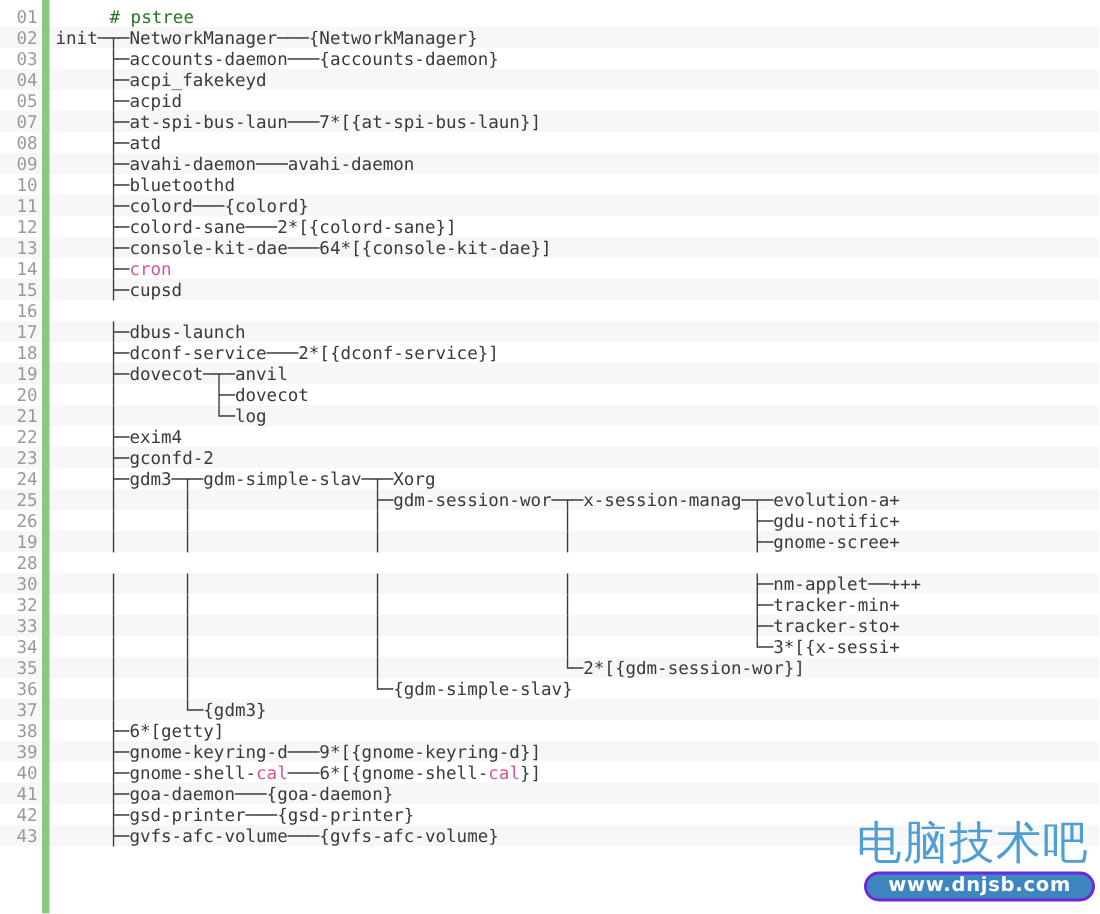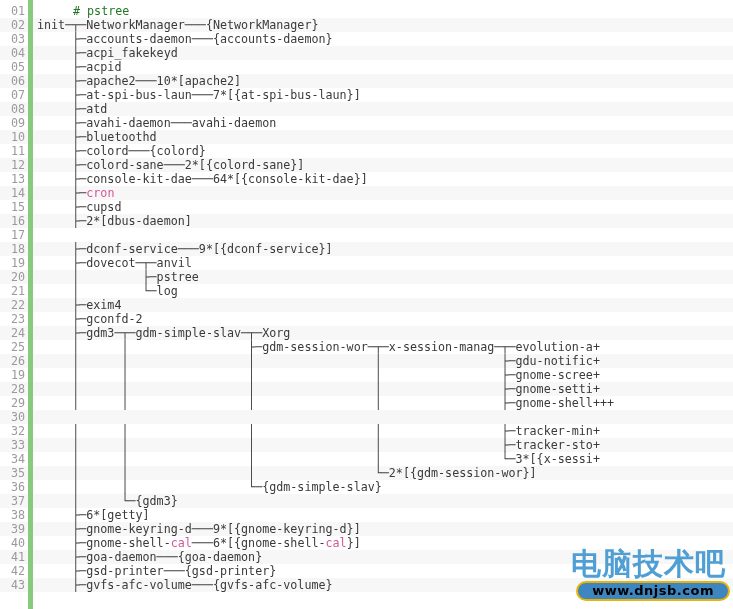--- a/index.html
+++ b/index.html
@@ -53,75 +53,73 @@
     position:absolute;
     right:3px;
     bottom:8px;
     z-index:3;
     text-align:right;
     font-family:"DejaVu Sans","Liberation Sans",sans-serif;
   }
   #wm-title{
     color:var(--wm-blue,#4f9fd5);
     font-size:30px;
-    font-weight:700;
+    font-weight:400;
     line-height:32px;
     letter-spacing:1px;
     margin-right:4px;
   }
   #wm-badge{
     display:inline-block;
     margin-top:1px;
     background:var(--badge-blue,#3e86c0);
-    border:2px solid #eab308;
+    border:2px solid #6d28d9;
     border-radius:11px;
-    color:#000000;
+    color:#ffffff;
     font-weight:bold;
     font-size:13px;
     line-height:16px;
     padding:0 14px;
     letter-spacing:0.5px;
   }
 </style>
 </head>
 <body>
 
 <div id="screen">
   <div id="gutter-bar"></div>
   <div id="code-rows">
       <div class="row"><span class="ln">01</span><span class="code"><span class="comment"># pstree</span></span></div>
       <div class="row"><span class="ln">02</span><span class="code"><span>init─┬─NetworkManager───{NetworkManager}</span></span></div>
       <div class="row"><span class="ln">03</span><span class="code"><span>     ├─accounts-daemon───{accounts-daemon}</span></span></div>
       <div class="row"><span class="ln">04</span><span class="code"><span>     ├─acpi_fakekeyd</span></span></div>
       <div class="row"><span class="ln">05</span><span class="code"><span>     ├─acpid</span></span></div>
-      <div class="row"><span class="ln">06</span><span class="code"><span>     ├─apache2───10*[apache2]</span></span></div>
       <div class="row"><span class="ln">07</span><span class="code"><span>     ├─at-spi-bus-laun───7*[{at-spi-bus-laun}]</span></span></div>
       <div class="row"><span class="ln">08</span><span class="code"><span>     ├─atd</span></span></div>
       <div class="row"><span class="ln">09</span><span class="code"><span>     ├─avahi-daemon───avahi-daemon</span></span></div>
       <div class="row"><span class="ln">10</span><span class="code"><span>     ├─bluetoothd</span></span></div>
       <div class="row"><span class="ln">11</span><span class="code"><span>     ├─colord───{colord}</span></span></div>
       <div class="row"><span class="ln">12</span><span class="code"><span>     ├─colord-sane───2*[{colord-sane}]</span></span></div>
       <div class="row"><span class="ln">13</span><span class="code"><span>     ├─console-kit-dae───64*[{console-kit-dae}]</span></span></div>
       <div class="row"><span class="ln">14</span><span class="code"><span>     ├─</span><span class="hl">cron</span></span></div>
       <div class="row"><span class="ln">15</span><span class="code"><span>     ├─cupsd</span></span></div>
-      <div class="row"><span class="ln">16</span><span class="code"><span>     ├─2*[dbus-daemon]</span></span></div>
-      <div class="row"><span class="ln">17</span></div>
-      <div class="row"><span class="ln">18</span><span class="code"><span>     ├─dconf-service───9*[{dconf-service}]</span></span></div>
+      <div class="row"><span class="ln">16</span></div>
+      <div class="row"><span class="ln">17</span><span class="code"><span>     ├─dbus-launch</span></span></div>
+      <div class="row"><span class="ln">18</span><span class="code"><span>     ├─dconf-service───2*[{dconf-service}]</span></span></div>
       <div class="row"><span class="ln">19</span><span class="code"><span>     ├─dovecot─┬─anvil</span></span></div>
-      <div class="row"><span class="ln">20</span><span class="code"><span>     │         ├─pstree</span></span></div>
+      <div class="row"><span class="ln">20</span><span class="code"><span>     │         ├─dovecot</span></span></div>
       <div class="row"><span class="ln">21</span><span class="code"><span>     │         └─log</span></span></div>
       <div class="row"><span class="ln">22</span><span class="code"><span>     ├─exim4</span></span></div>
       <div class="row"><span class="ln">23</span><span class="code"><span>     ├─gconfd-2</span></span></div>
       <div class="row"><span class="ln">24</span><span class="code"><span>     ├─gdm3─┬─gdm-simple-slav─┬─Xorg</span></span></div>
       <div class="row"><span class="ln">25</span><span class="code"><span>     │      │                 ├─gdm-session-wor─┬─x-session-manag─┬─evolution-a+</span></span></div>
       <div class="row"><span class="ln">26</span><span class="code"><span>     │      │                 │                 │                 ├─gdu-notific+</span></span></div>
       <div class="row"><span class="ln">19</span><span class="code"><span>     │      │                 │                 │                 ├─gnome-scree+</span></span></div>
-      <div class="row"><span class="ln">28</span><span class="code"><span>     │      │                 │                 │                 ├─gnome-setti+</span></span></div>
-      <div class="row"><span class="ln">29</span><span class="code"><span>     │      │                 │                 │                 ├─gnome-shell+++</span></span></div>
-      <div class="row"><span class="ln">30</span></div>
+      <div class="row"><span class="ln">28</span></div>
+      <div class="row"><span class="ln">30</span><span class="code"><span>     │      │                 │                 │                 ├─nm-applet──+++</span></span></div>
       <div class="row"><span class="ln">32</span><span class="code"><span>     │      │                 │                 │                 ├─tracker-min+</span></span></div>
       <div class="row"><span class="ln">33</span><span class="code"><span>     │      │                 │                 │                 ├─tracker-sto+</span></span></div>
       <div class="row"><span class="ln">34</span><span class="code"><span>     │      │                 │                 │                 └─3*[{x-sessi+</span></span></div>
       <div class="row"><span class="ln">35</span><span class="code"><span>     │      │                 │                 └─2*[{gdm-session-wor}]</span></span></div>
       <div class="row"><span class="ln">36</span><span class="code"><span>     │      │                 └─{gdm-simple-slav}</span></span></div>
       <div class="row"><span class="ln">37</span><span class="code"><span>     │      └─{gdm3}</span></span></div>
       <div class="row"><span class="ln">38</span><span class="code"><span>     ├─6*[getty]</span></span></div>
       <div class="row"><span class="ln">39</span><span class="code"><span>     ├─gnome-keyring-d───9*[{gnome-keyring-d}]</span></span></div>
       <div class="row"><span class="ln">40</span><span class="code"><span>     ├─gnome-shell-</span><span class="hl">cal</span><span>───6*[{gnome-shell-</span><span class="hl">cal</span><span>}]</span></span></div>
       <div class="row"><span class="ln">41</span><span class="code"><span>     ├─goa-daemon───{goa-daemon}</span></span></div>

